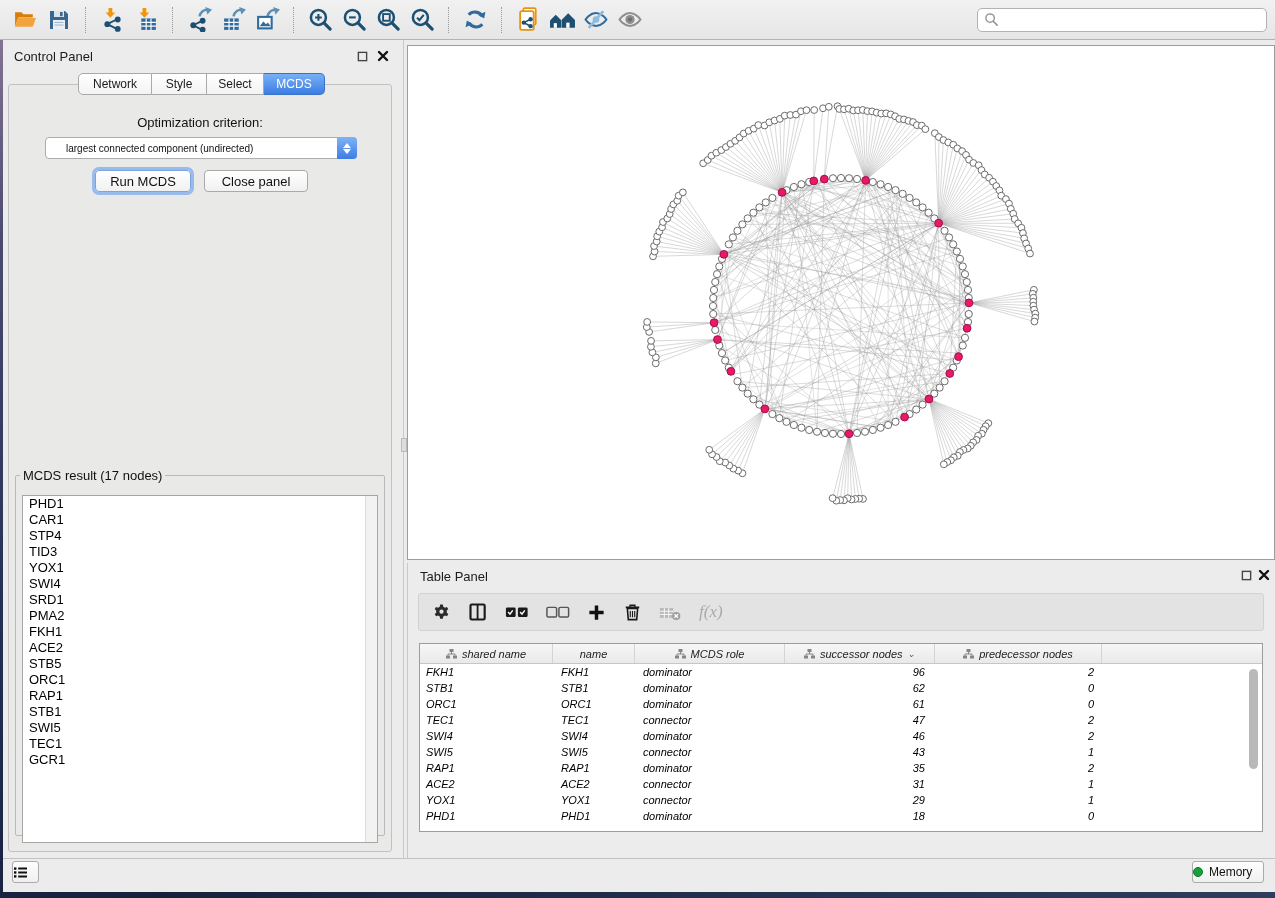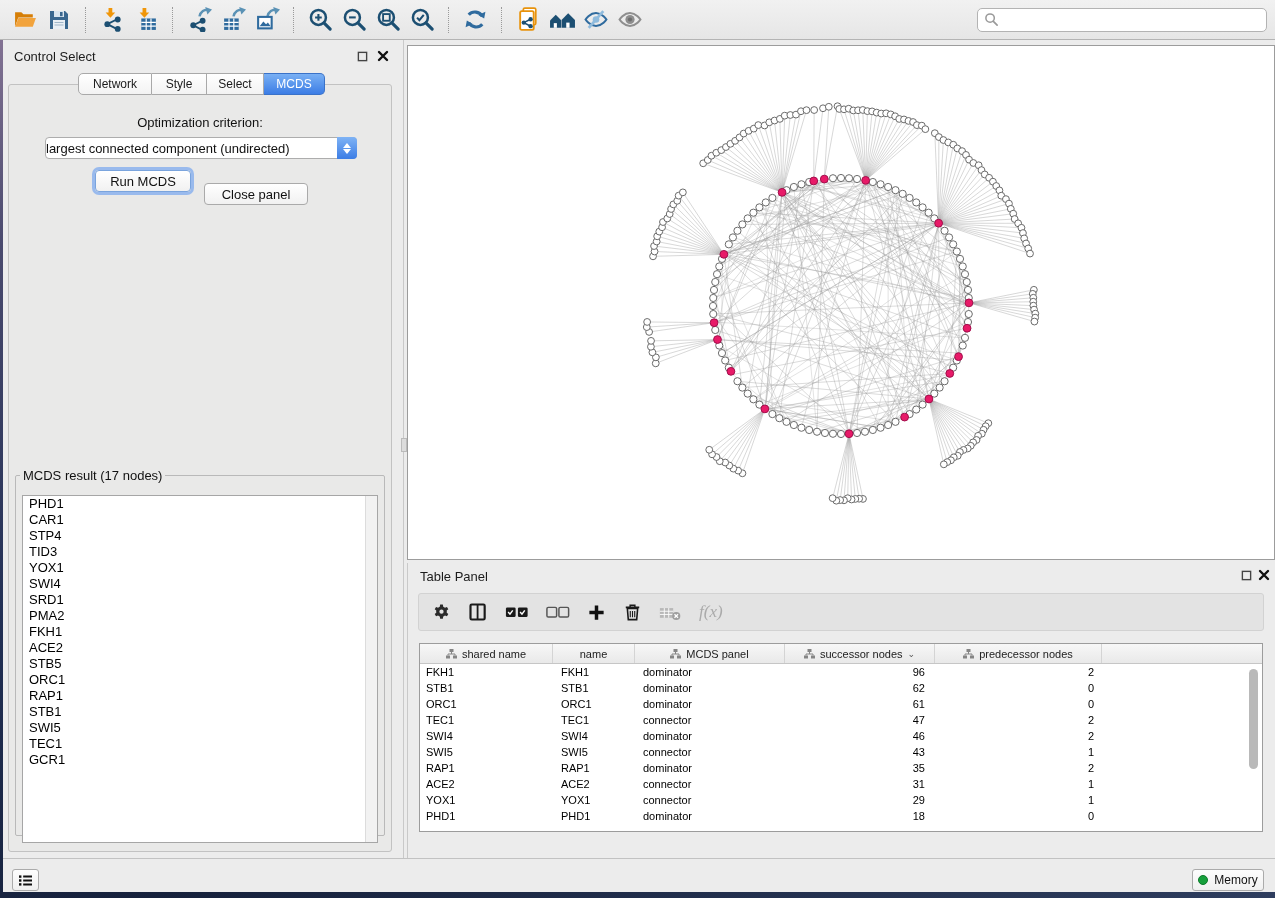--- a/index.html
+++ b/index.html
@@ -35,21 +35,21 @@
          font-size:12px; color:#1a1a1a; background:linear-gradient(#ffffff,#f3f3f3);
          border:1px solid #a9a9a9; border-left:none; }
   .seg:first-child { border-left:1px solid #a9a9a9; border-radius:5px 0 0 5px; }
   .seg:last-child { border-radius:0 5px 5px 0; }
   .seg.active { background:linear-gradient(#79b0f4,#3c7de5); color:#fff; border-color:#3a72c8; }
   .cp-content { position:absolute; left:5px; top:44px; width:384px; height:768px;
     background:#e9e9e8; border:1px solid #c2c2c2; border-radius:3px; }
   .opt-label { position:absolute; left:0; top:30px; width:100%; text-align:center; font-size:13px; color:#111; }
   .dropdown { position:absolute; left:36px; top:52px; width:312px; height:22px; background:#fff;
     border:1px solid #adadad; border-radius:4px; display:flex; align-items:center; }
-  .dropdown .val { flex:1; font-size:13px; padding-left:0; color:#111; white-space:nowrap; }
+  .dropdown .val { flex:1; font-size:10px; padding-left:20px; color:#111; white-space:nowrap; }
   .dd-step { width:20px; height:22px; margin:-1px -1px -1px 0; border-radius:0 4px 4px 0;
     background:linear-gradient(#7fb3f5,#3c7de5); display:flex; flex-direction:column; align-items:center; justify-content:center; gap:1px; }
   .dd-step .up   { width:0;height:0;border-left:4px solid transparent;border-right:4px solid transparent;border-bottom:5px solid #fff; }
   .dd-step .down { width:0;height:0;border-left:4px solid transparent;border-right:4px solid transparent;border-top:5px solid #fff; }
   .btn { position:absolute; height:22px; background:linear-gradient(#ffffff,#f1f1f1);
     border:1px solid #aaa; border-radius:4px; font-size:13px; color:#111;
     display:flex; align-items:center; justify-content:center; font-family:inherit; }
   .btn.focus { box-shadow:0 0 0 3px rgba(100,155,240,.6); border-color:#7aa4dd; }
   fieldset.mcds-group { position:absolute; left:6px; top:383px; width:370px; height:368px;
     border:1px solid #b9b9b9; border-radius:2px; margin:0; padding:0; }
@@ -69,39 +69,39 @@
   .tl { position:absolute; top:3.5px; width:10px; height:10px; border-radius:50%; }
   .net-title { position:absolute; left:0; top:1px; width:100%; text-align:center; font-size:12px; color:#3a3a3a; }
   .net-canvas { position:absolute; left:0; top:17px; width:866px; height:496px; background:#fff; }
   
   .table-panel { position:absolute; left:404px; top:523px; width:868px; height:295px; background:#ececec; border-left:1px solid #c9c9c9; }
   .tp-title { position:absolute; left:12px; top:6px; font-size:13px; color:#1c1c1c; }
   .tp-toolbar { position:absolute; left:10px; top:30px; width:846px; height:38px;
     background:#e3e3e3; border:1px solid #d2d2d2; border-radius:3px;
     display:flex; align-items:center; gap:17px; padding-left:13px; }
   .fx { font-family:Liberation Serif, serif; font-style:italic; font-size:17px; color:#aaa; }
-  .ntable { position:absolute; left:11px; top:80px; width:844px; height:189px; background:#fff; border:1px solid #9c9c9c; }
+  .ntable { position:absolute; left:11px; top:80px; width:844px; height:189px; background:#fff; border:1px solid #9c9c9c;font-style:italic; }
   .thead { display:flex; height:20px; background:linear-gradient(#f7f7f7,#e9e9e9); border-bottom:1px solid #c6c6c6; }
   .th { display:flex; align-items:center; justify-content:center; font-size:11px; color:#222; border-right:1px solid #d4d4d4; gap:5px; }
   .th:last-child { border-right:none; }
   .sortchev { font-size:9px; color:#555; }
   .tr { display:flex; height:16px; align-items:center; }
   .td { font-size:11px; color:#000; white-space:nowrap; overflow:hidden; }
   .c0 { width:133px; padding-left:6px; }
   .c1 { width:82px;  padding-left:8px; }
   .c2 { width:150px; padding-left:8px; }
   .c3 { width:150px; text-align:right; padding-right:10px; }
   .c4 { width:167px; text-align:right; padding-right:8px; }
   .cfill { flex:1; }
   .vscroll { position:absolute; right:4px; top:25px; width:9px; height:100px; background:#b9b9b9; border-radius:5px; }
   .tp-tabs { position:absolute; left:253px; top:272px; height:20px; display:flex; }
   
   .statusbar { position:absolute; left:0; top:818px; width:1272px; height:34px; border-top:1px solid #c2c2c2; background:#ececec; }
-  .sbtn { position:absolute; top:10px; height:22px; background:linear-gradient(#fdfdfd,#f0f0f0);
-    border:1px solid #ababab; border-radius:3px; display:flex; align-items:center; justify-content:center; gap:6px; font-size:12px; color:#111; }
+  .sbtn { position:absolute; top:2px; height:22px; background:linear-gradient(#fdfdfd,#f0f0f0);
+    border:1px solid #ababab; border-radius:3px; display:flex; align-items:center; justify-content:flex-start; gap:6px; font-size:12px; color:#111; }
   .memdot { width:10px; height:10px; border-radius:50%; background:#17a03c; border:1px solid #0d7a2a; }
   svg { display:block; }
 </style>
 </head>
 <body>
 
 <div class="toolbar">
   <div class="tbtn">
     <svg width="25" height="25" viewBox="0 0 24 24">
         <path d="M2 19V5h6l2 2h9v3H5z" fill="#d67e06"></path>
@@ -237,21 +237,21 @@
         <circle cx="6.5" cy="6.5" r="4.5" fill="none" stroke="#9a9a9a" stroke-width="1.6"></circle>
         <path d="M10 10l4 4" stroke="#9a9a9a" stroke-width="1.8" stroke-linecap="round"></path>
       </svg>
     <input type="text" placeholder="" style="">
   </div>
 </div>
 
 <div class="window-body">
 
   <div class="cp-header">
-    <div class="cp-title">Control Select</div>
+    <div class="cp-title">Control Panel</div>
     <div class="panel-float" style="left:354px;">
       <svg width="11" height="11" viewBox="0 0 12 12">
           <rect x="1.5" y="1.5" width="9" height="9" fill="none" stroke="#444" stroke-width="1.5"></rect>
         </svg>
     </div>
     <div class="panel-close" style="left:374px;">
       <svg width="12" height="12" viewBox="0 0 12 12">
           <path d="M2 2l8 8M10 2l-8 8" stroke="#111" stroke-width="2.4" stroke-linecap="round"></path>
         </svg>
     </div>
@@ -265,21 +265,21 @@
   <div class="cp-content">
     <div class="opt-label">Optimization criterion:</div>
     <div class="dropdown">
       <div class="val">largest connected component (undirected)</div>
       <div class="dd-step">
           <div class="up"></div>
           <div class="down"></div>
         </div>
     </div>
     <button class="btn focus" style="left:86px; top:85px; width:96px;">Run MCDS</button>
-    <button class="btn" style="left:195px; top:98px; width:104px;text-align:center;">Close panel</button>
+    <button class="btn" style="left:195px; top:85px; width:104px;text-align:center;">Close panel</button>
     <fieldset class="mcds-group">
       <legend>MCDS result (17 nodes)</legend>
       <div class="mcds-list" id="mcds-list">
         <div class="track"></div>
       <div class="mcds-item">PHD1</div>
           <div class="mcds-item">CAR1</div>
           <div class="mcds-item">STP4</div>
           <div class="mcds-item">TID3</div>
           <div class="mcds-item">YOX1</div>
           <div class="mcds-item">SWI4</div>
@@ -973,21 +973,21 @@
           <div class="th" style="width: 82px;">
             <span>name</span>
           </div>
           <div class="th" style="width: 150px;">
             <svg width="11" height="10" viewBox="0 0 11 10">
               <rect x="3.5" y="0" width="4" height="3" fill="#858585"></rect>
               <rect x="0" y="6.5" width="4" height="3" fill="#858585"></rect>
               <rect x="7" y="6.5" width="4" height="3" fill="#858585"></rect>
               <path d="M5.5 3v2M2 6.5V5h7v1.5" stroke="#858585" fill="none"></path>
             </svg>
-            <span>MCDS panel</span>
+            <span>MCDS role</span>
           </div>
           <div class="th" style="width: 150px;">
             <svg width="11" height="10" viewBox="0 0 11 10">
               <rect x="3.5" y="0" width="4" height="3" fill="#858585"></rect>
               <rect x="0" y="6.5" width="4" height="3" fill="#858585"></rect>
               <rect x="7" y="6.5" width="4" height="3" fill="#858585"></rect>
               <path d="M5.5 3v2M2 6.5V5h7v1.5" stroke="#858585" fill="none"></path>
             </svg>
             <span>successor nodes</span>
             <span class="sortchev">⌄</span>

